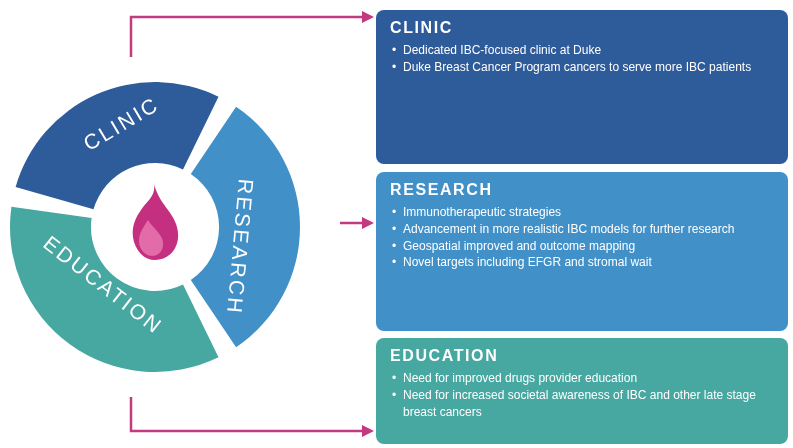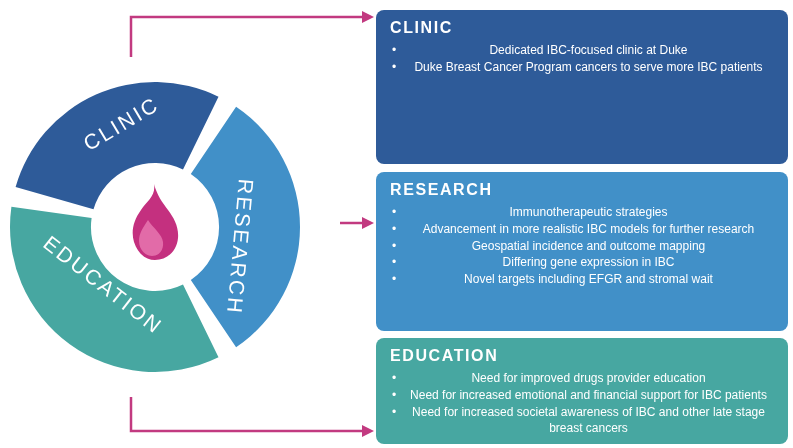--- a/index.html
+++ b/index.html
@@ -45,21 +45,20 @@
   .box h2 {
     margin: 0 0 5px 0;
     font-size: 16px;
     font-weight: 600;
     letter-spacing: 1.6px;
   }
   .box ul {
     margin: 0;
     padding: 0;
     list-style: none;
-    text-align: center;
   }
   .box li {
     font-size: 12px;
     line-height: 1.4;
     padding-left: 13px;
     position: relative;
   }
   .box li::before {
     content: "\2022";
     position: absolute;
@@ -108,29 +107,27 @@
         <li>Dedicated IBC-focused clinic at Duke</li>
         <li>Duke Breast Cancer Program cancers to serve more IBC patients</li>
       </ul>
     </div>
 
     <div class="box box-research" style="background: rgb(65, 144, 200);">
       <h2>RESEARCH</h2>
       <ul>
         <li>Immunotherapeutic strategies</li>
         <li>Advancement in more realistic IBC models for further research</li>
-        <li>Geospatial incidence and outcome mapping</li>
-        <li>Differing gene expression in IBC</li>
+        <li>Geospatial improved and outcome mapping</li>
         <li>Novel targets including EFGR and stromal wait</li>
       </ul>
     </div>
 
     <div class="box box-education" style="background: rgb(71, 167, 161);">
       <h2>EDUCATION</h2>
       <ul>
         <li>Need for improved drugs provider education</li>
-        <li>Need for increased emotional and financial support for IBC patients</li>
         <li>Need for increased societal awareness of IBC and other late stage breast cancers</li>
       </ul>
     </div>
 
   </div>
 </div>
 
 </body></html>

